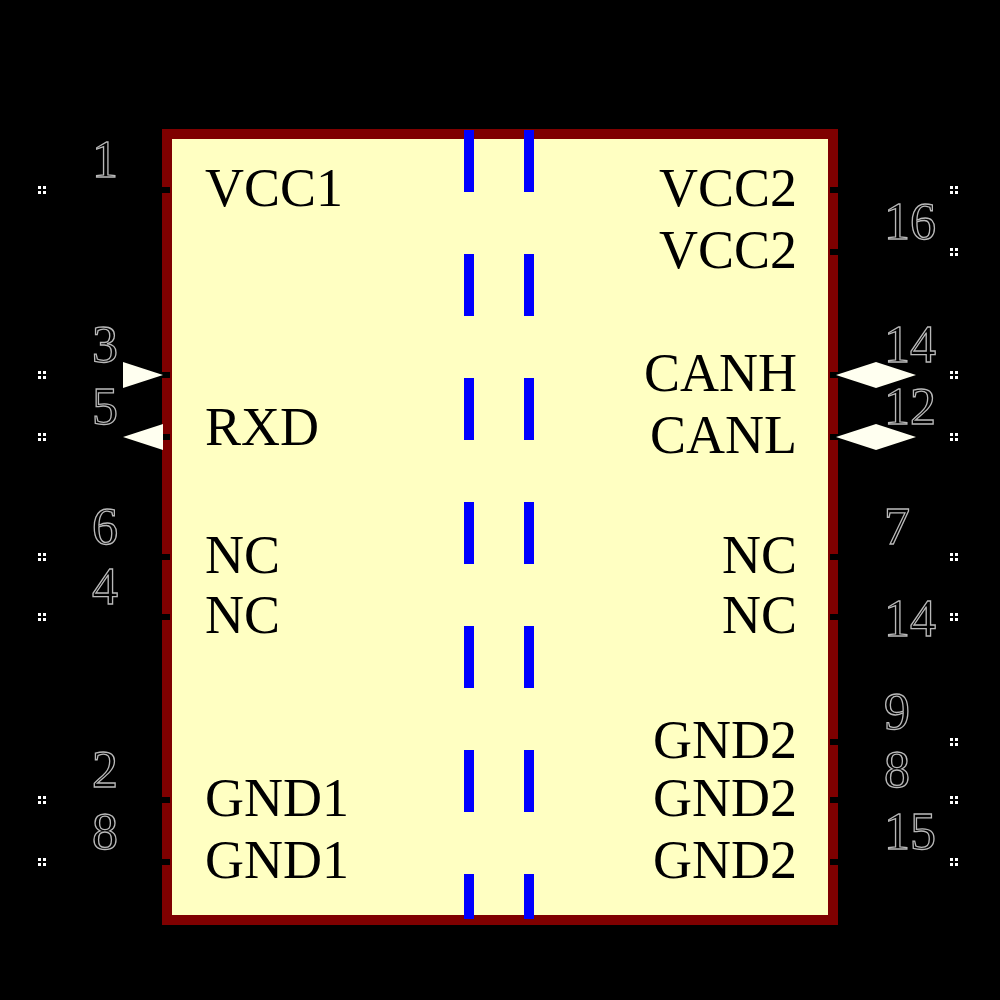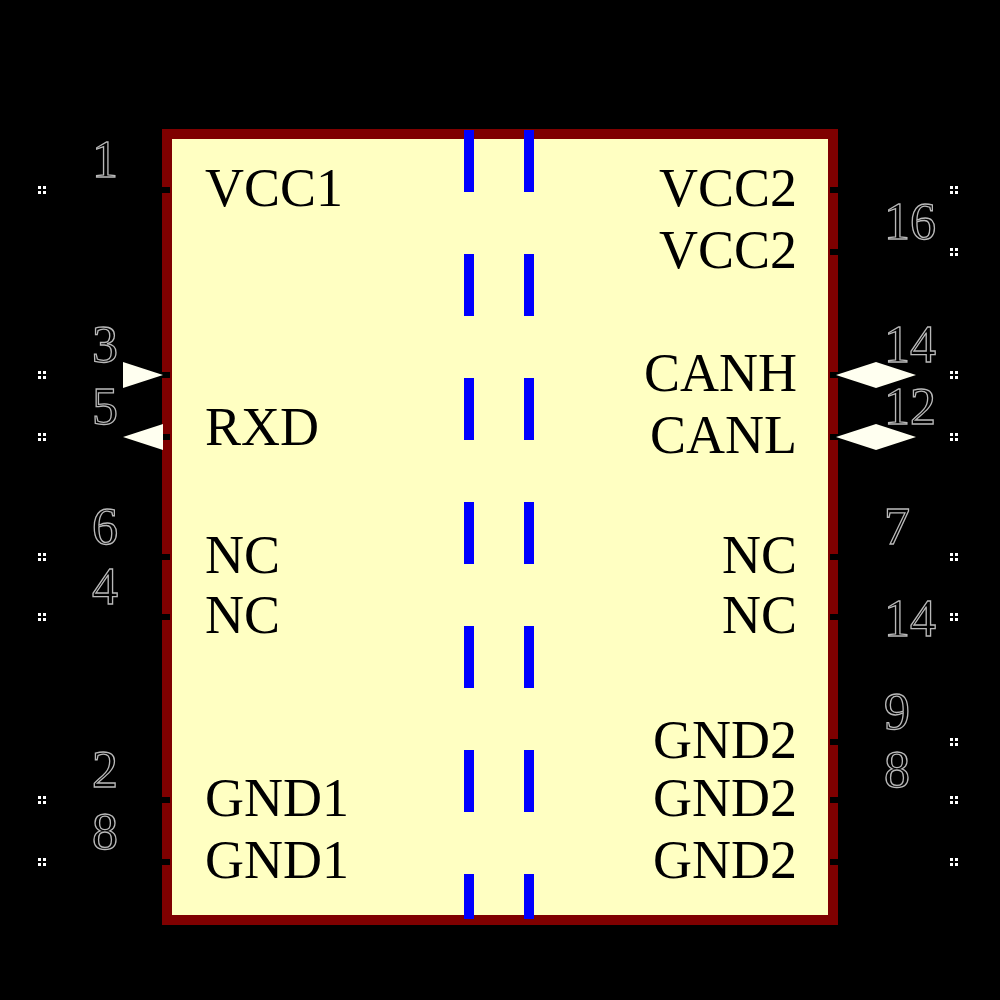--- a/index.html
+++ b/index.html
@@ -120,17 +120,18 @@
     <span class="pin-number num-right" style="top: 685px;">9</span>
     <span class="pin-label lab-right" style="top: 713px;">GND2</span>
     <span class="marker" style="left: 950px; top: 738px;"></span>
     <span class="stub" style="left: 830px; top: 739px;"></span>
     <div class="pin-hit" style="left: 835px; width: 135px; top: 729px;"></div>
     <span class="pin-number num-right" style="top: 743px;">8</span>
     <span class="pin-label lab-right" style="top: 771px;">GND2</span>
     <span class="marker" style="left: 950px; top: 796px;"></span>
     <span class="stub" style="left: 830px; top: 797px;"></span>
     <div class="pin-hit" style="left: 835px; width: 135px; top: 787px;"></div>
+    <span class="pin-number num-right" style="top: 805px;">15</span>
     <span class="pin-label lab-right" style="top: 833px;">GND2</span>
     <span class="marker" style="left: 950px; top: 858px;"></span>
     <span class="stub" style="left: 830px; top: 859px;"></span>
     <div class="pin-hit" style="left: 835px; width: 135px; top: 849px;"></div>
   </div>
 
 </body></html>

